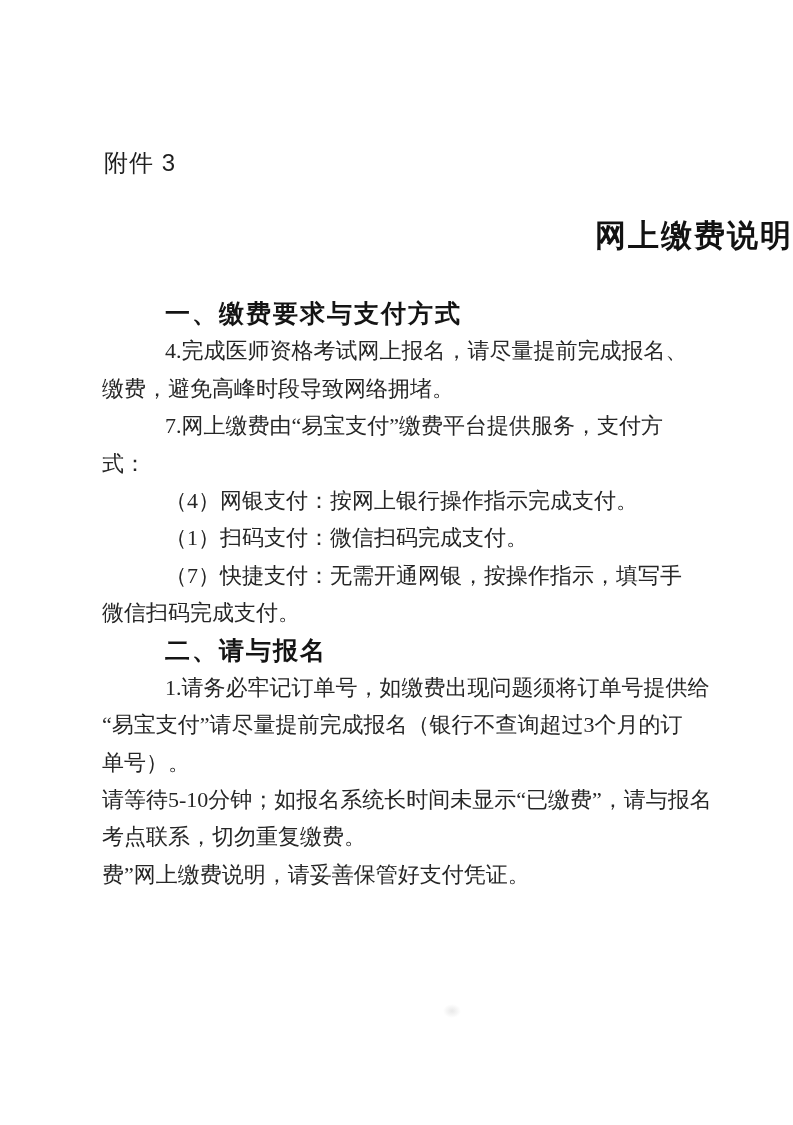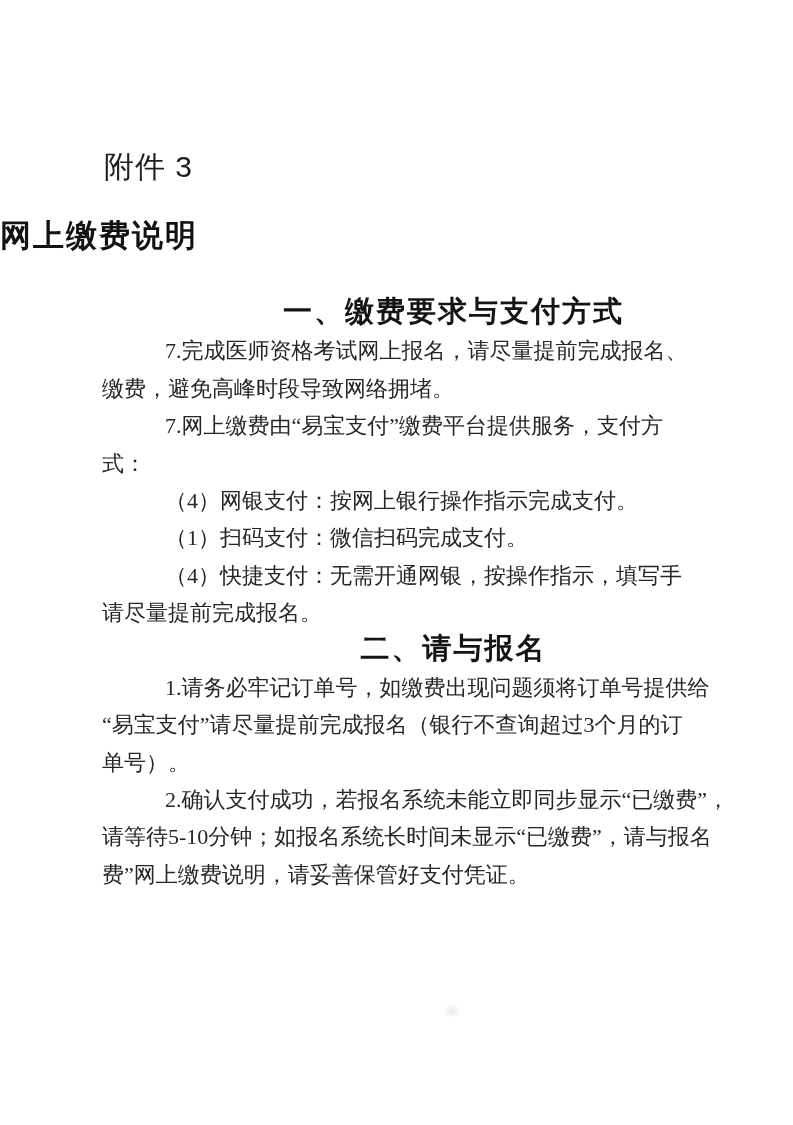--- a/index.html
+++ b/index.html
@@ -14,33 +14,33 @@
     background: #ffffff;
     overflow: hidden;
     font-family: "Liberation Serif", serif;
     color: #262626;
   }
   .attachment {
     position: absolute;
     left: 104px;
     top: 147px;
     font-family: "Liberation Sans", sans-serif;
-    font-size: 30px;
+    font-size: 24px;
     font-weight: 500;
     letter-spacing: 1px;
     color: #1f1f1f;
     white-space: nowrap;
   }
   .doc-title {
     position: absolute;
     left: 0;
     right: 0;
     top: 215px;
     margin: 0;
-    text-align: left;
+    text-align: right;
     font-family: "Liberation Serif", serif;
     font-size: 31px;
     line-height: 42px;
     font-weight: bold;
     letter-spacing: 2px;
     color: #121212;
     white-space: nowrap;
   }
   .content {
     position: absolute;
@@ -52,27 +52,26 @@
     height: 37.4px;
     line-height: 37.4px;
     font-size: 22px;
     white-space: nowrap;
     color: #262626;
   }
   .line.indent {
     padding-left: 63px;
   }
   .line.heading {
-    font-family: Liberation Mono, monospace;
+    font-family: Liberation Sans, sans-serif;
     font-weight: bold;
-    font-size: 29px;
+    font-size: 25px;
     letter-spacing: 2px;
     color: #141414;
     padding-left: 63px;
-    text-align: center;
   }
   .scan-artifact {
     position: absolute;
     left: 443px;
     top: 1004px;
     width: 18px;
     height: 14px;
     background: radial-gradient(ellipse at center, rgba(190,190,190,0.35) 0%, rgba(190,190,190,0.0) 70%);
     pointer-events: none;
   }
@@ -82,34 +81,34 @@
 
 <div class="page">
 
   <div class="attachment">附件 3</div>
 
   <h1 class="doc-title">网上缴费说明</h1>
 
   <div class="content">
 
     <div class="line heading">一、缴费要求与支付方式</div>
-    <div class="line indent">7.完成医师资格考试网上报名，请尽量提前完成报名、</div>
+    <div class="line indent">4.完成医师资格考试网上报名，请尽量提前完成报名、</div>
     <div class="line">缴费，避免高峰时段导致网络拥堵。</div>
     <div class="line indent">7.网上缴费由“易宝支付”缴费平台提供服务，支付方</div>
     <div class="line">式：</div>
     <div class="line indent">（4）网银支付：按网上银行操作指示完成支付。</div>
     <div class="line indent">（1）扫码支付：微信扫码完成支付。</div>
-    <div class="line indent">（4）快捷支付：无需开通网银，按操作指示，填写手</div>
-    <div class="line">请尽量提前完成报名。</div>
+    <div class="line indent">（7）快捷支付：无需开通网银，按操作指示，填写手</div>
+    <div class="line">微信扫码完成支付。</div>
 
     <div class="line heading">二、请与报名</div>
     <div class="line indent">1.请务必牢记订单号，如缴费出现问题须将订单号提供给</div>
     <div class="line">“易宝支付”请尽量提前完成报名（银行不查询超过3个月的订</div>
     <div class="line">单号）。</div>
-    <div class="line indent">2.确认支付成功，若报名系统未能立即同步显示“已缴费”，</div>
     <div class="line">请等待5-10分钟；如报名系统长时间未显示“已缴费”，请与报名</div>
+    <div class="line">考点联系，切勿重复缴费。</div>
     <div class="line">费”网上缴费说明，请妥善保管好支付凭证。</div>
 
   </div>
 
   <div class="scan-artifact"></div>
 
 </div>
 
 </body></html>

